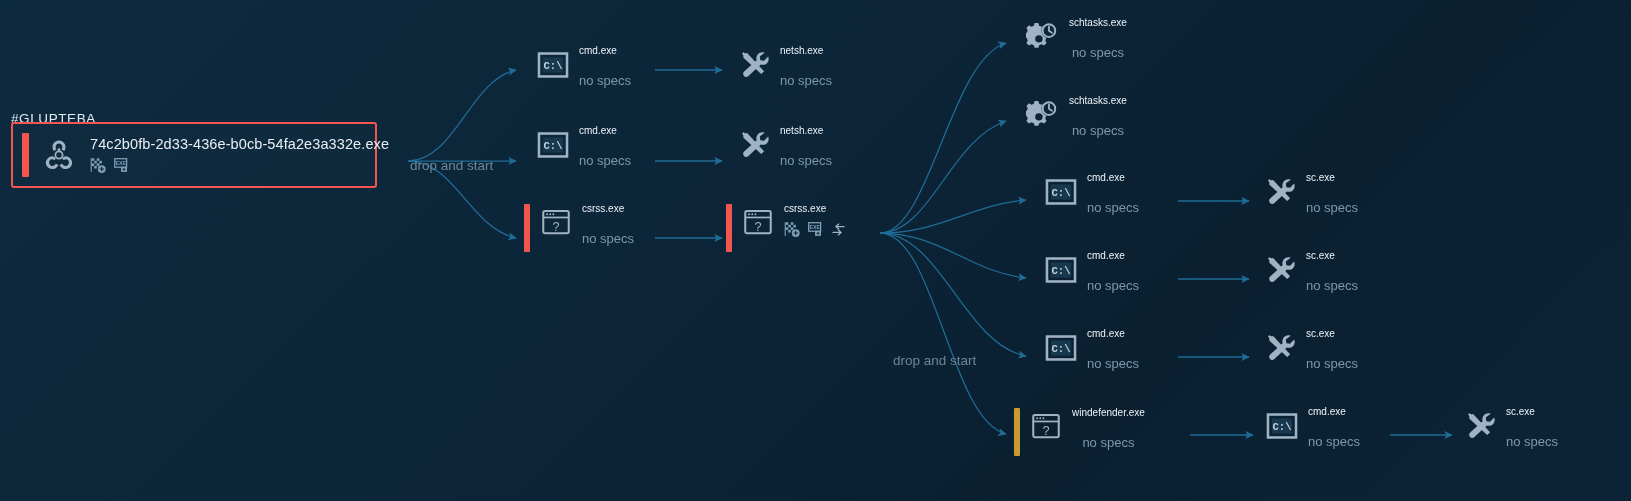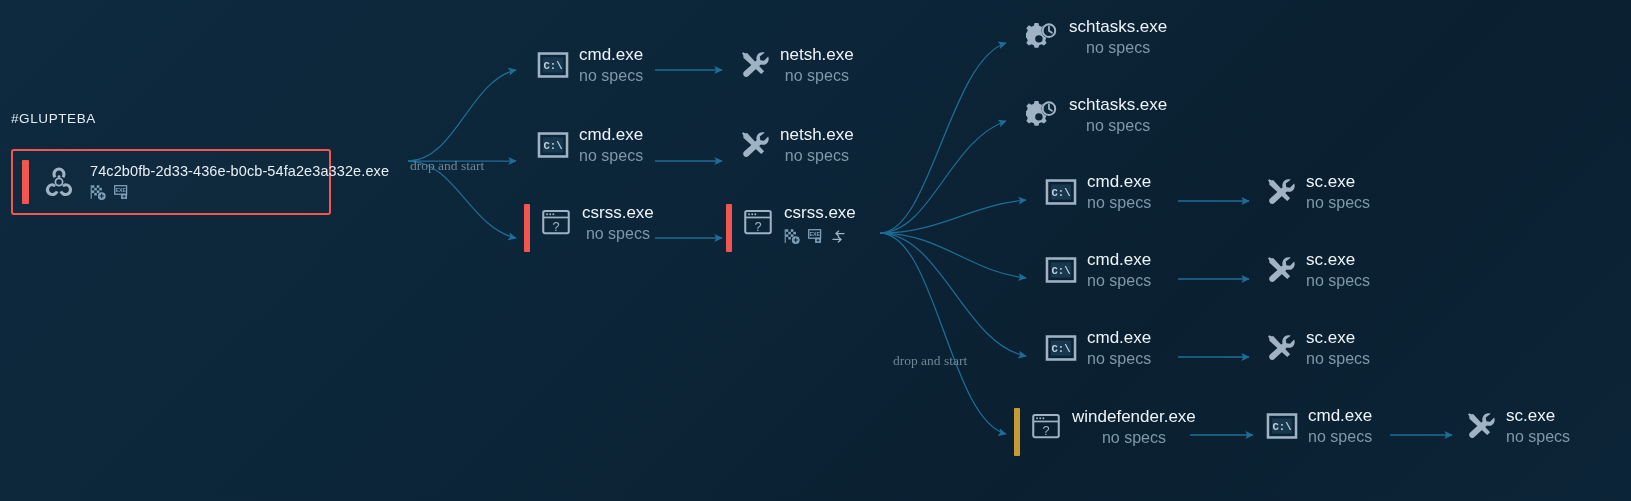--- a/index.html
+++ b/index.html
@@ -19,22 +19,22 @@
   }
   #edges {
     position: absolute; left: 0; top: 0;
     width: 1631px; height: 501px;
     pointer-events: none;
   }
 
   
   .root-wrap {
     position: absolute;
-    left: 11px; top: 149px;
-    width: 320px; height: 66px; border-radius: 26px;
+    left: 11px; top: 122px;
+    width: 366px; height: 66px; border-radius: 26px;
   }
   .root-box {
     width: 100%; height: 100%;
     border: 2px solid #f4564f;
     border-radius: 3px;
     background: rgba(255,255,255,0.012);
     display: flex; align-items: center;
   }
   .root-accent {
     width: 7px; height: 44px;
@@ -87,39 +87,39 @@
     width: 34px; height: 34px;
     flex: 0 0 auto;
     margin-top: 3px;
   }
   .node-body {
     margin-left: 9px;
     padding-top: 1px;
   }
   .node-name {
     color: #eef3f8;
-    font-size: 17px;
+    font-size: 10px;
     white-space: nowrap;
     line-height: 1.05;
   }
   .node-specs {
     color: #7e98a9;
-    font-size: 16px;
-    margin-top: 3px;
+    font-size: 13px;
+    margin-top: 16px;
     white-space: nowrap;
     text-align: center;
   }
   .node-badges {
     display: flex; align-items: center;
     gap: 6px; margin-top: 6px;
   }
   .edge-label {
     position: absolute;
     color: #6d8797;
-    font-family: Liberation Serif, serif;
+    font-family: Liberation Sans, sans-serif;
     font-size: 13.5px;
     white-space: nowrap;
   }
   .badge { display: block; }
 </style>
 </head>
 <body>
 
 <div id="canvas">
 

